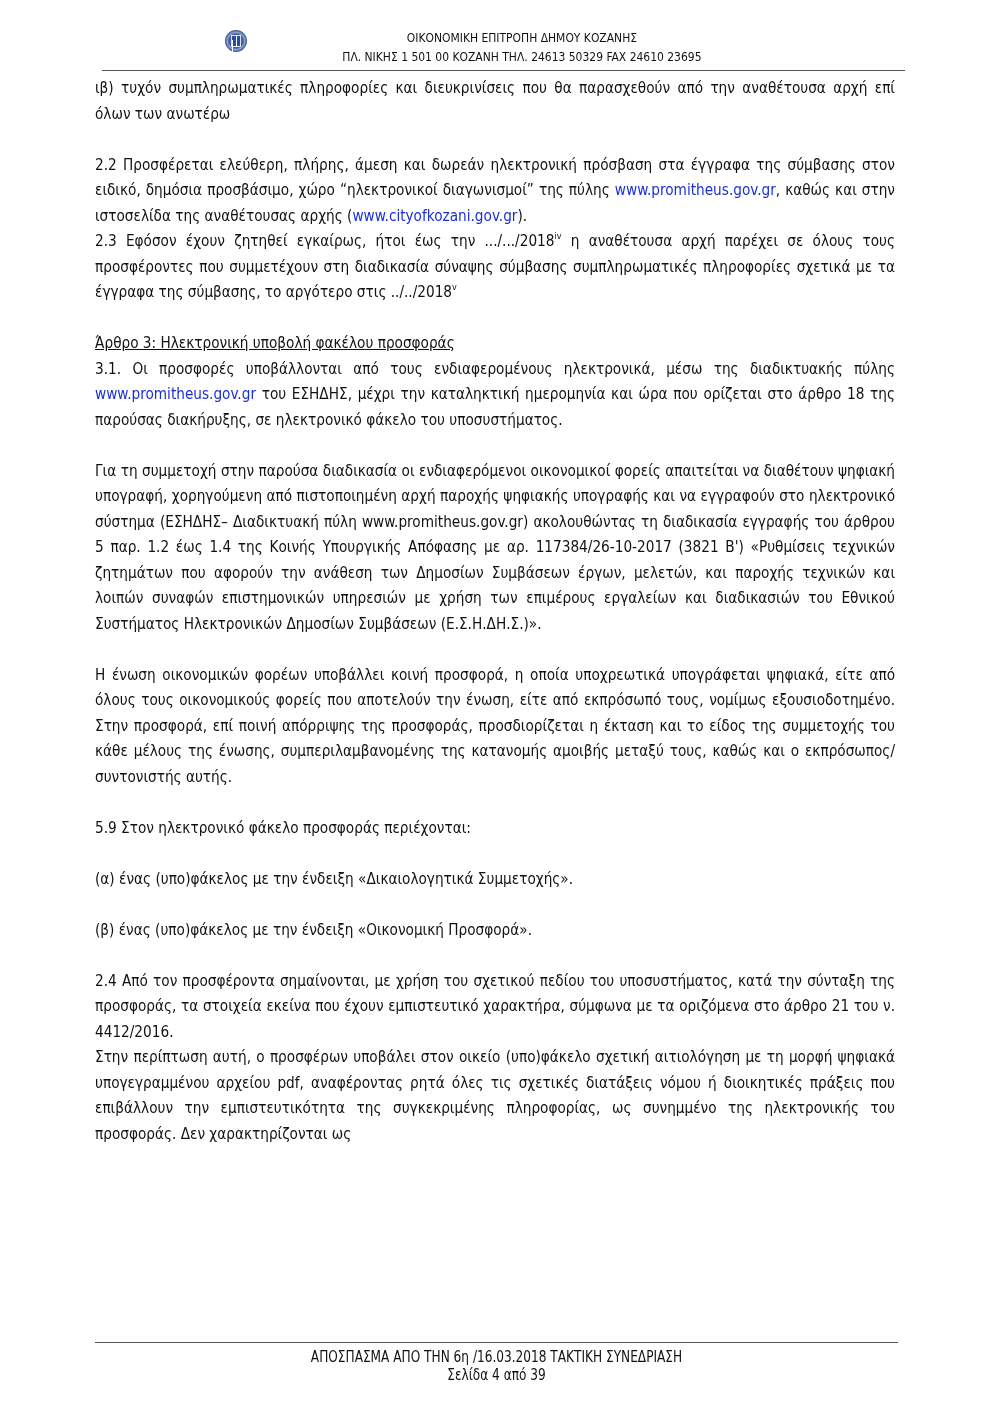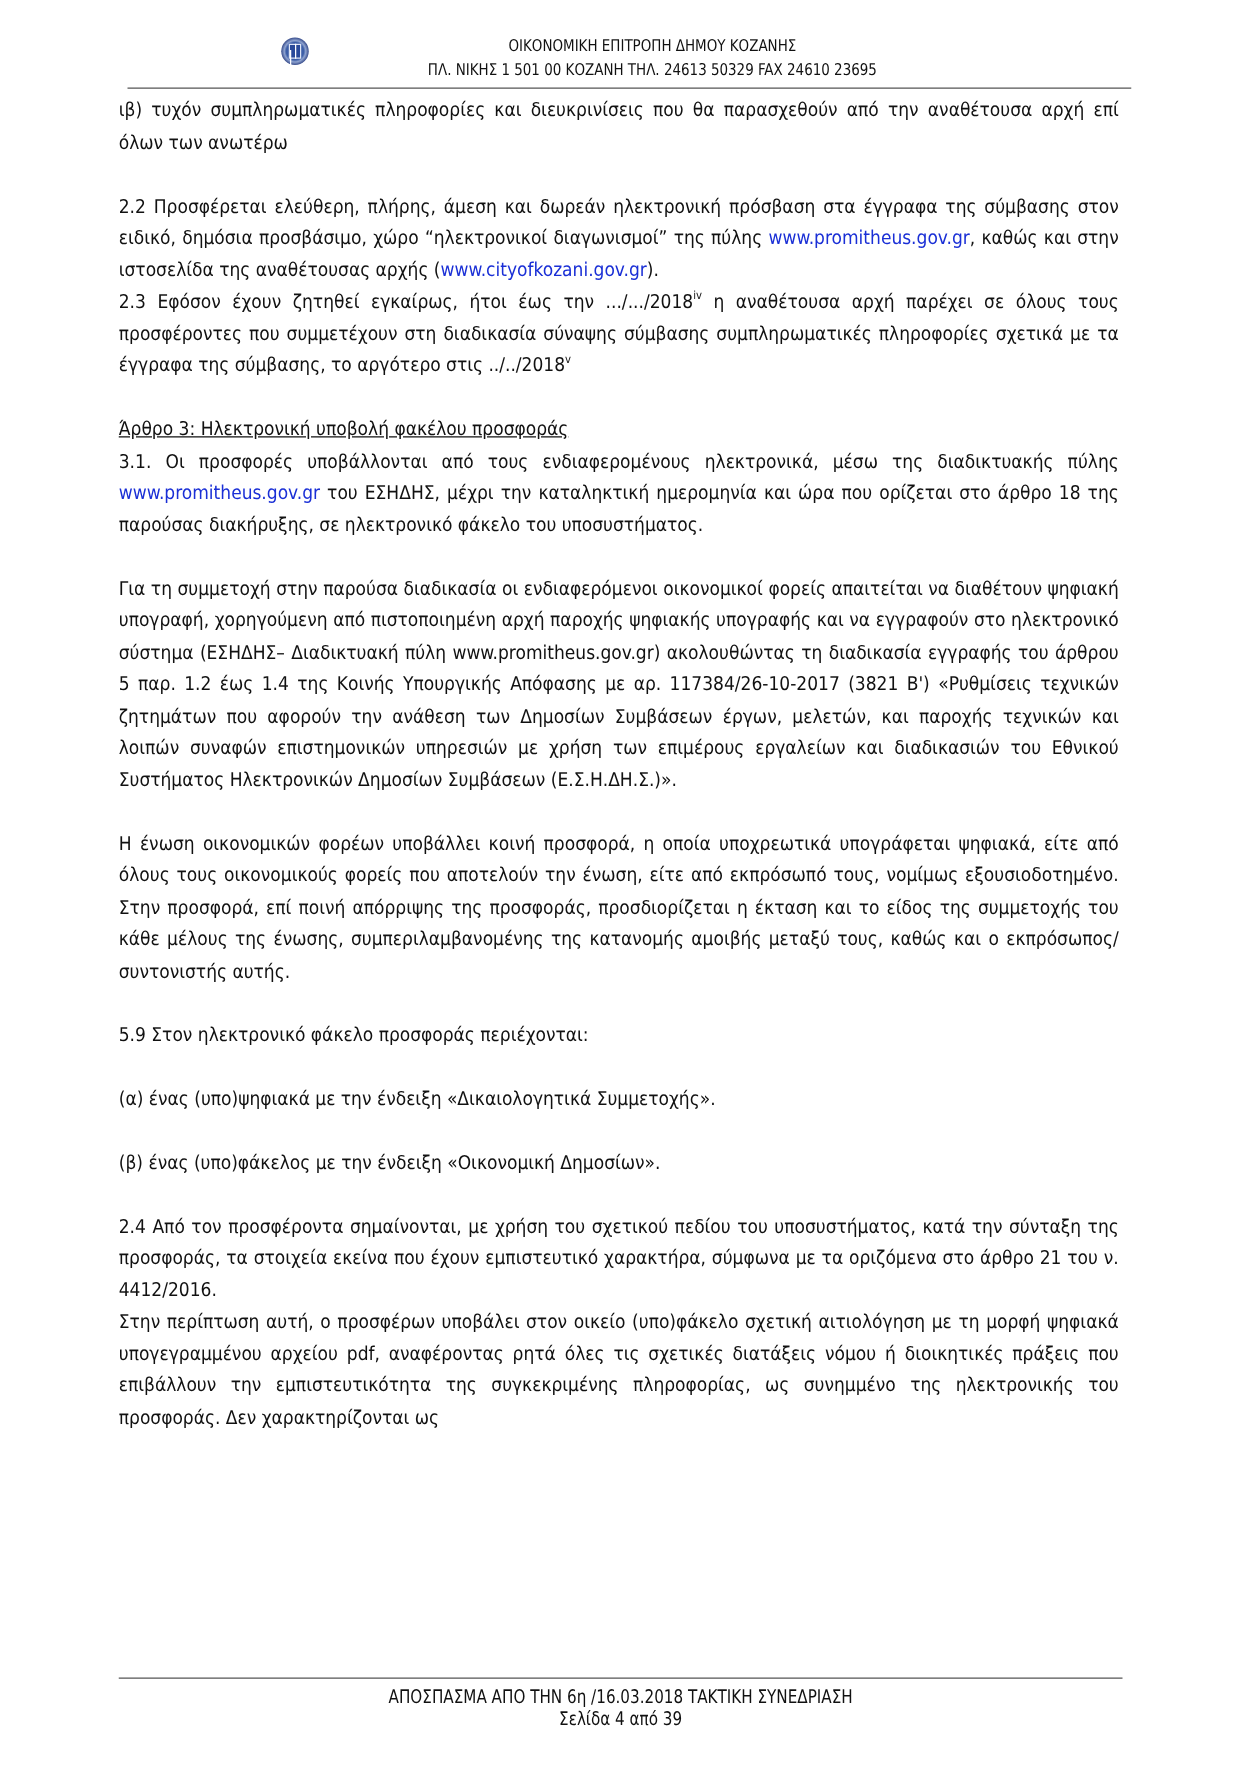--- a/index.html
+++ b/index.html
@@ -44,23 +44,23 @@
   <div class="gap"></div>
   <p class="u">Άρθρο 3: Ηλεκτρονική υποβολή φακέλου προσφοράς</p>
   <p><span>3.1. Οι προσφορές υποβάλλονται από τους ενδιαφερομένους ηλεκτρονικά, μέσω της διαδικτυακής πύλης </span><span class="link">www.promitheus.gov.gr</span><span> του ΕΣΗΔΗΣ, μέχρι την καταληκτική ημερομηνία και ώρα που ορίζεται στο άρθρο 18 της παρούσας διακήρυξης, σε ηλεκτρονικό φάκελο του υποσυστήματος.</span></p>
   <div class="gap"></div>
   <p><span>Για τη συμμετοχή στην παρούσα διαδικασία οι ενδιαφερόμενοι οικονομικοί φορείς απαιτείται να διαθέτουν ψηφιακή υπογραφή, χορηγούμενη από πιστοποιημένη αρχή παροχής ψηφιακής υπογραφής και να εγγραφούν στο ηλεκτρονικό σύστημα (ΕΣΗΔΗΣ– Διαδικτυακή πύλη www.promitheus.gov.gr) ακολουθώντας τη διαδικασία εγγραφής του άρθρου 5 παρ. 1.2 έως 1.4 της Κοινής Υπουργικής Απόφασης με αρ. 117384/26-10-2017 (3821 Β') </span><span class="i">«Ρυθμίσεις τεχνικών ζητημάτων που αφορούν την ανάθεση των Δημοσίων Συμβάσεων έργων, μελετών, και παροχής τεχνικών και λοιπών συναφών επιστημονικών υπηρεσιών με χρήση των επιμέρους εργαλείων και διαδικασιών του Εθνικού Συστήματος Ηλεκτρονικών Δημοσίων Συμβάσεων (Ε.Σ.Η.ΔΗ.Σ.)».</span></p>
   <div class="gap"></div>
   <p>Η ένωση οικονομικών φορέων υποβάλλει κοινή προσφορά, η οποία υποχρεωτικά υπογράφεται ψηφιακά, είτε από όλους τους οικονομικούς φορείς που αποτελούν την ένωση, είτε από εκπρόσωπό τους, νομίμως εξουσιοδοτημένο. Στην προσφορά, επί ποινή απόρριψης της προσφοράς, προσδιορίζεται η έκταση και το είδος της συμμετοχής του κάθε μέλους της ένωσης, συμπεριλαμβανομένης της κατανομής αμοιβής μεταξύ τους, καθώς και ο εκπρόσωπος/συντονιστής αυτής.</p>
   <div class="gap"></div>
   <p>5.9 Στον ηλεκτρονικό φάκελο προσφοράς περιέχονται:</p>
   <div class="gap"></div>
-  <p>(α) ένας (υπο)ψηφιακά με την ένδειξη «Δικαιολογητικά Συμμετοχής».</p>
+  <p>(α) ένας (υπο)φάκελος με την ένδειξη «Δικαιολογητικά Συμμετοχής».</p>
   <div class="gap"></div>
-  <p>(β) ένας (υπο)φάκελος με την ένδειξη «Οικονομική Δημοσίων».</p>
+  <p>(β) ένας (υπο)φάκελος με την ένδειξη «Οικονομική Προσφορά».</p>
   <div class="gap"></div>
   <p>2.4 Από τον προσφέροντα σημαίνονται, με χρήση του σχετικού πεδίου του υποσυστήματος, κατά την σύνταξη της προσφοράς, τα στοιχεία εκείνα που έχουν εμπιστευτικό χαρακτήρα, σύμφωνα με τα οριζόμενα στο άρθρο 21 του ν. 4412/2016.</p>
   <p>Στην περίπτωση αυτή, ο προσφέρων υποβάλει στον οικείο (υπο)φάκελο σχετική αιτιολόγηση με τη μορφή ψηφιακά υπογεγραμμένου αρχείου pdf, αναφέροντας ρητά όλες τις σχετικές διατάξεις νόμου ή διοικητικές πράξεις που επιβάλλουν την εμπιστευτικότητα της συγκεκριμένης πληροφορίας, ως συνημμένο της ηλεκτρονικής του προσφοράς. Δεν χαρακτηρίζονται ως</p>
 </div>
 
 <div class="footer">
   <div class="ft1">ΑΠΟΣΠΑΣΜΑ ΑΠΟ ΤΗΝ 6η /16.03.2018 ΤΑΚΤΙΚΗ ΣΥΝΕΔΡΙΑΣΗ</div>
   <div>Σελίδα 4 από 39</div>
 </div>
 

